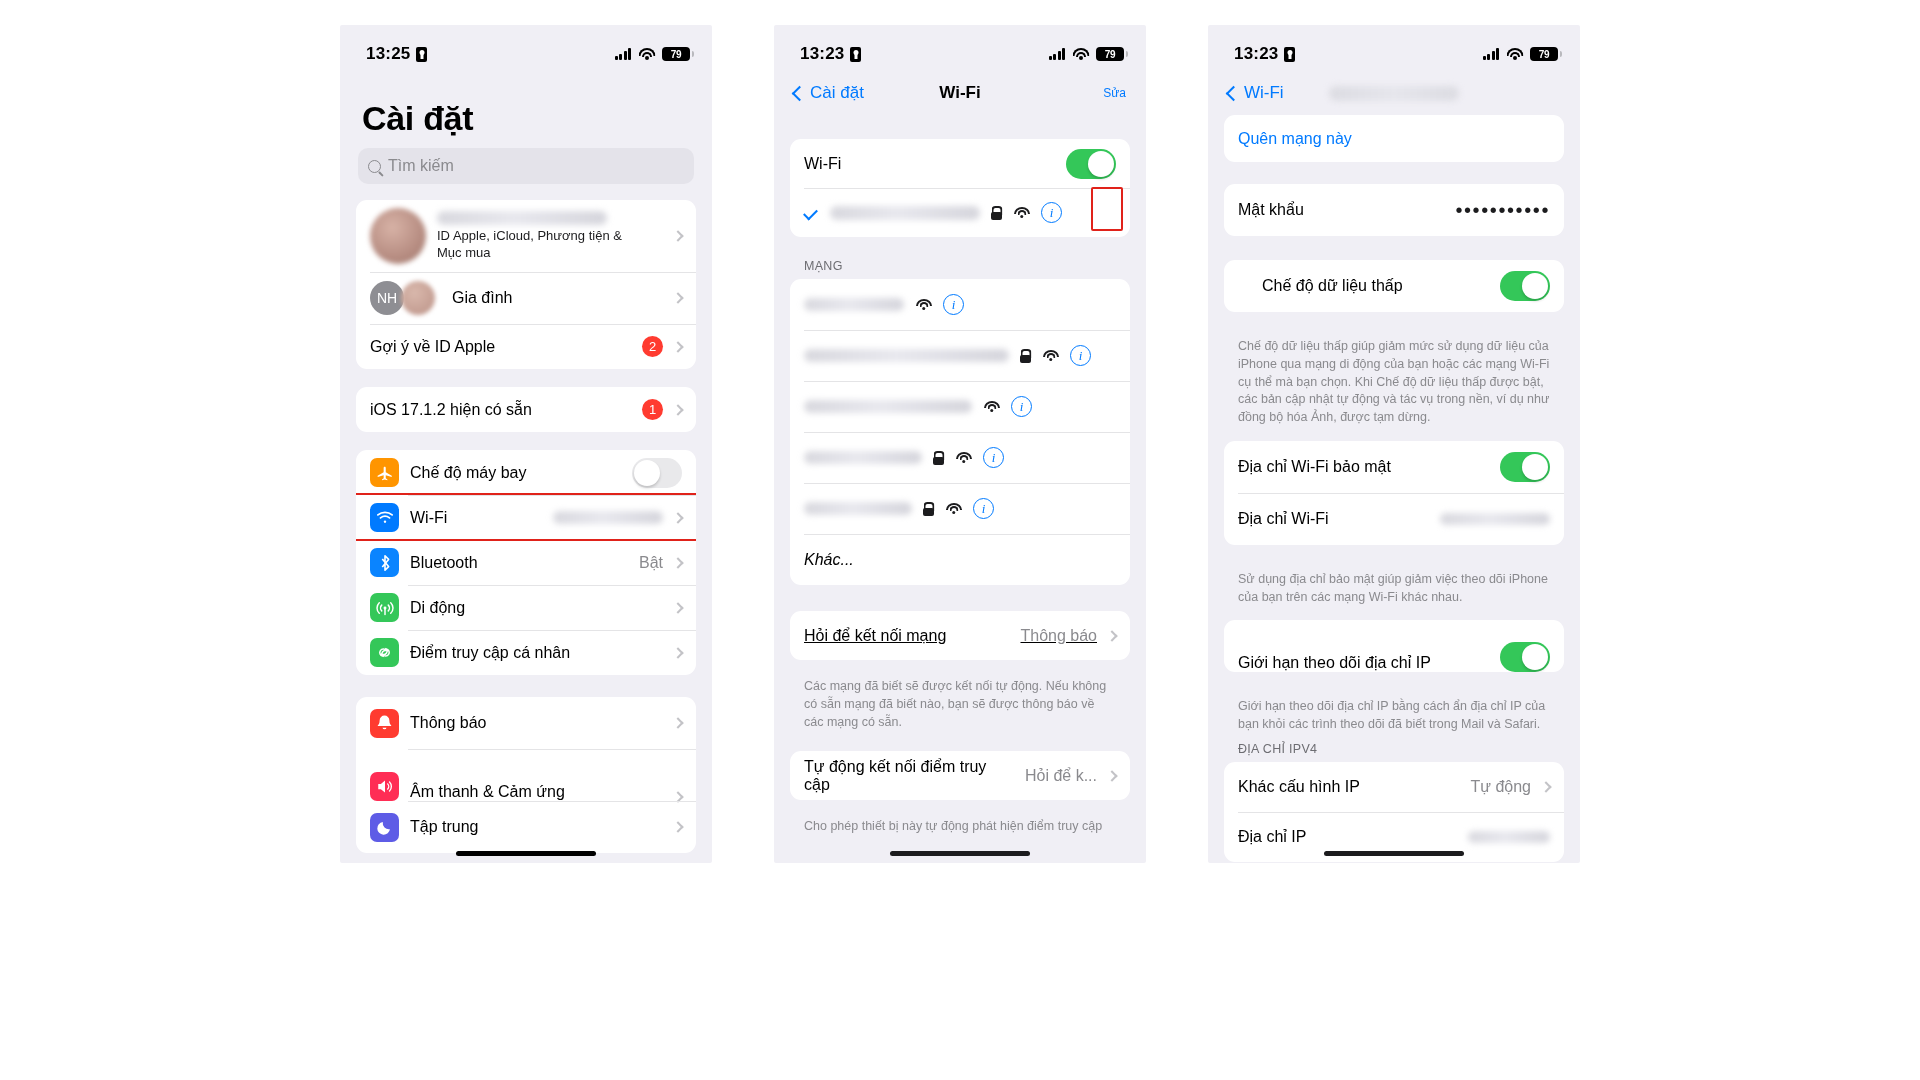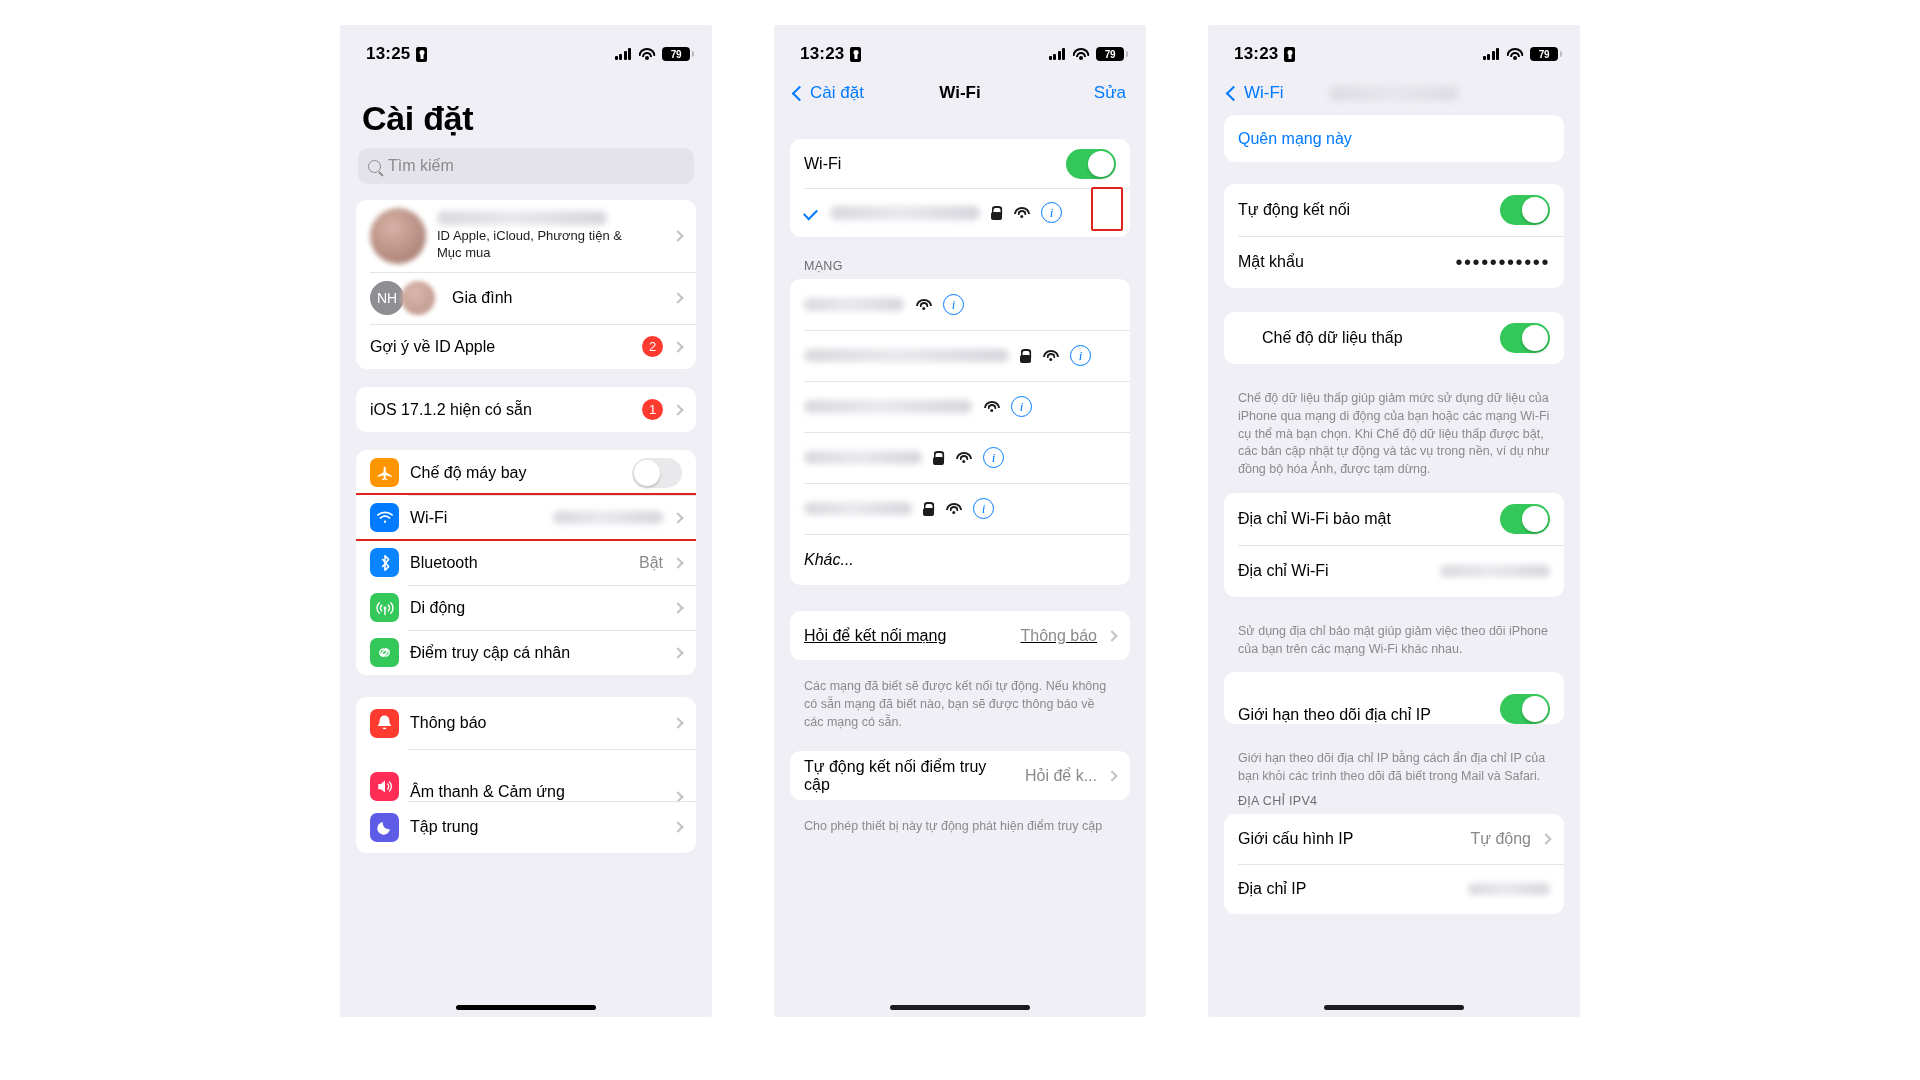--- a/index.html
+++ b/index.html
@@ -13,21 +13,21 @@
     position: relative;
     width: 1920px; height: 1080px;
     display: flex;
     justify-content: center;
     gap: 62px;
     padding-top: 25px;
   }
 
   
   .phone {
-    width: 372px; height: 992px;
+    width: 372px; height: 838px;
     background: #f0eff5;
     border-radius: 2px;
     position: relative;
     overflow: hidden;
     flex: 0 0 auto;
   }
 
   
   .statusbar {
     height: 46px;
@@ -104,21 +104,21 @@
     transform: rotate(45deg);
     margin-right: 2px;
   }
   .nav-title {
     position: absolute; left: 0; right: 0;
     text-align: center;
     font-size: 17px; font-weight: bold; color: #000;
     pointer-events: none;
   }
   .nav-right {
-    margin-left: auto; color:#007aff; font-size:17px;
+    margin-left: auto; color:#007aff; font-size:12px;
   }
   .nav-blur {
     position:absolute; left:50%; transform:translateX(-50%);
     width: 130px; height: 15px; border-radius: 8px;
     background: linear-gradient(90deg,#dcdce2,#e6e6ec,#dcdce2);
     filter: blur(3.2px);
   }
 
   
   .big-title {
@@ -625,24 +625,20 @@
     </div>
 
     <div class="card" style="">
       <div class="row" style="min-height:47px;">
         <span class="link-row">Quên mạng này</span>
       </div>
     </div>
 
     <div class="card" style="margin-top:22px;">
       <div class="row" style="min-height:52px;">
-        <span class="row-label">Tự động kết nối</span>
-        <span class="toggle"></span>
-      </div>
-      <div class="row" style="min-height:52px;">
         <span class="row-label">Mật khẩu</span>
         <span class="pw-dots">•••••••••••</span>
       </div>
     </div>
 
     <div class="card" style="margin-top:24px;position:relative;">
       <div class="redbox" style="left:-2px;right:-2px;top:-2px;bottom:-2px;"></div>
       <div class="row" style="min-height:52px;padding-left:38px;">
         <span class="row-label">Chế độ dữ liệu thấp</span>
         <span class="toggle"></span>
@@ -667,21 +663,21 @@
         <span class="row-label">Giới hạn theo dõi địa chỉ IP</span>
         <span class="toggle"></span>
       </div>
     </div>
     <div class="footnote" style="padding-top:8px;padding-bottom:4px;">Giới hạn theo dõi địa chỉ IP bằng cách ẩn địa chỉ IP của bạn khỏi các trình theo dõi đã biết trong Mail và Safari.</div>
 
     <div class="grp-head">ĐỊA CHỈ IPV4</div>
 
     <div class="card">
       <div class="row" style="min-height:50px;">
-        <span class="row-label">Giới cấu hình IP</span>
+        <span class="row-label">Khác cấu hình IP</span>
         <span class="row-value">Tự động</span>
         <span class="chev"></span>
       </div>
       <div class="row" style="min-height:50px;">
         <span class="row-label">Địa chỉ IP</span>
         <span class="blur" style="width:82px;height:12px;"></span>
       </div>
     </div>
 
     <div class="home-ind" style="background:#1c1c1e;"></div>

